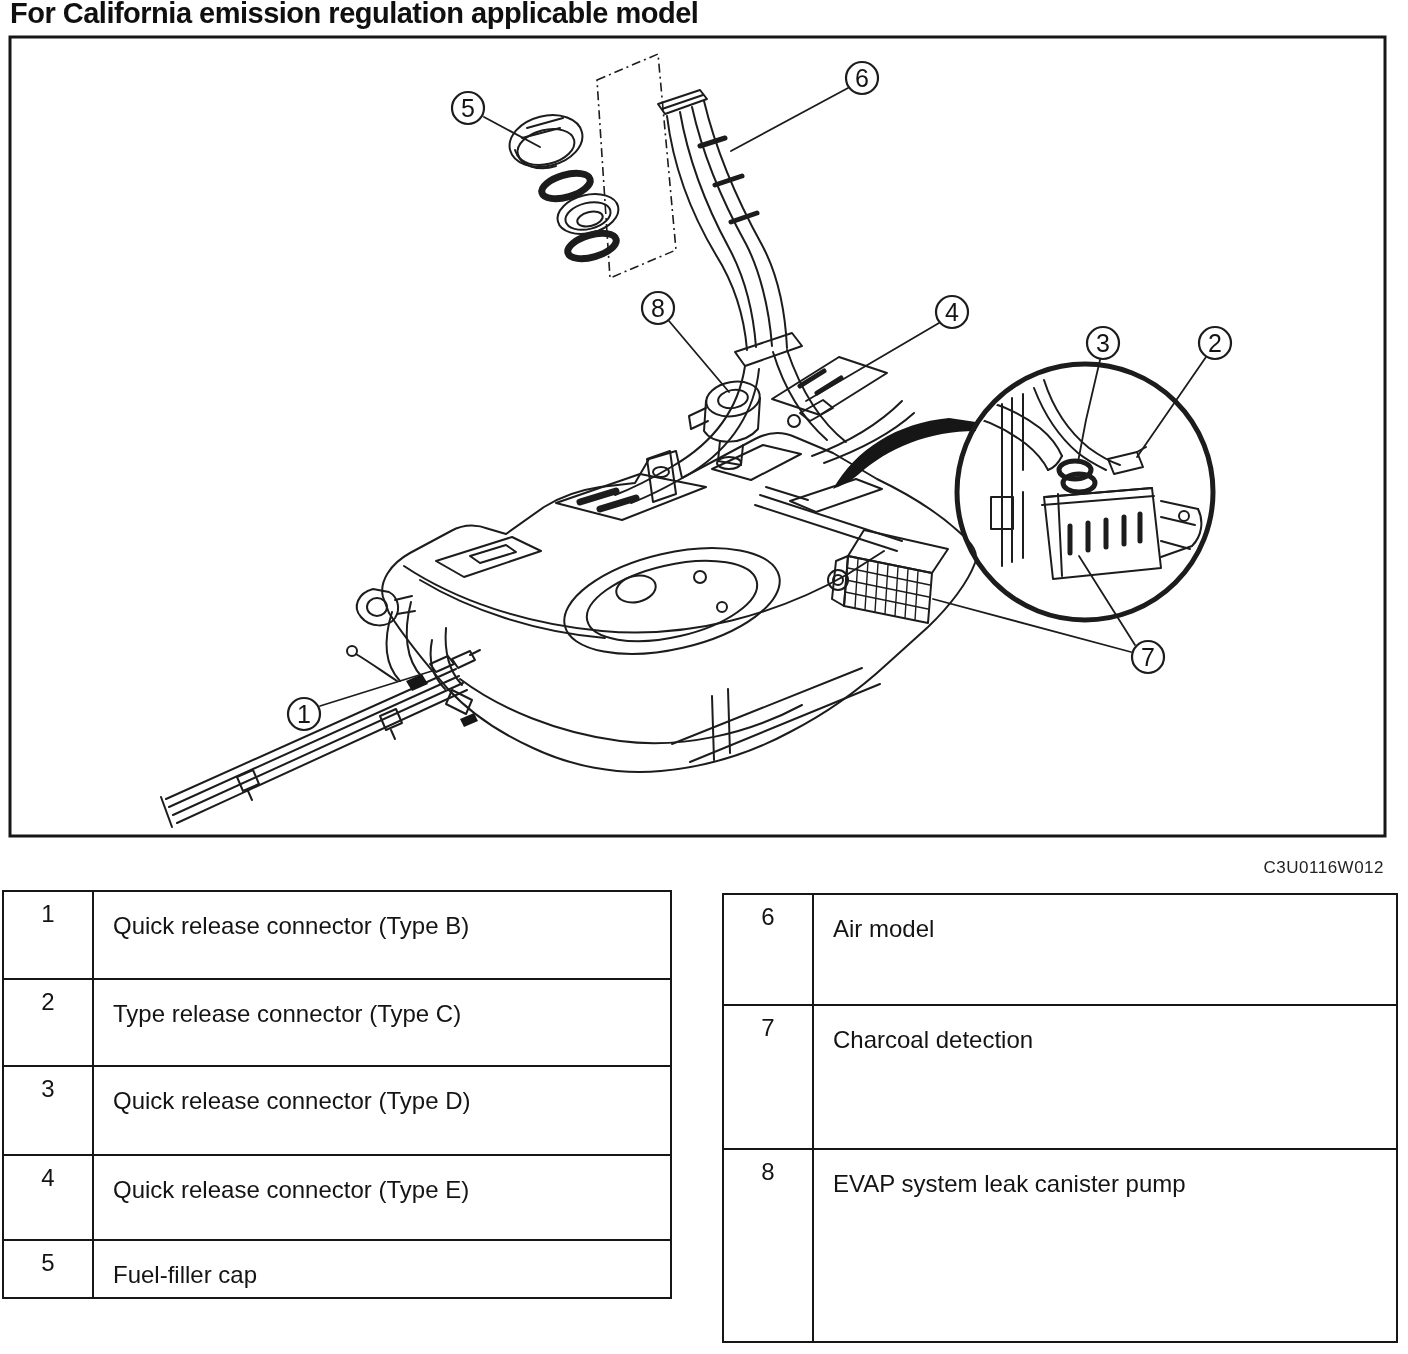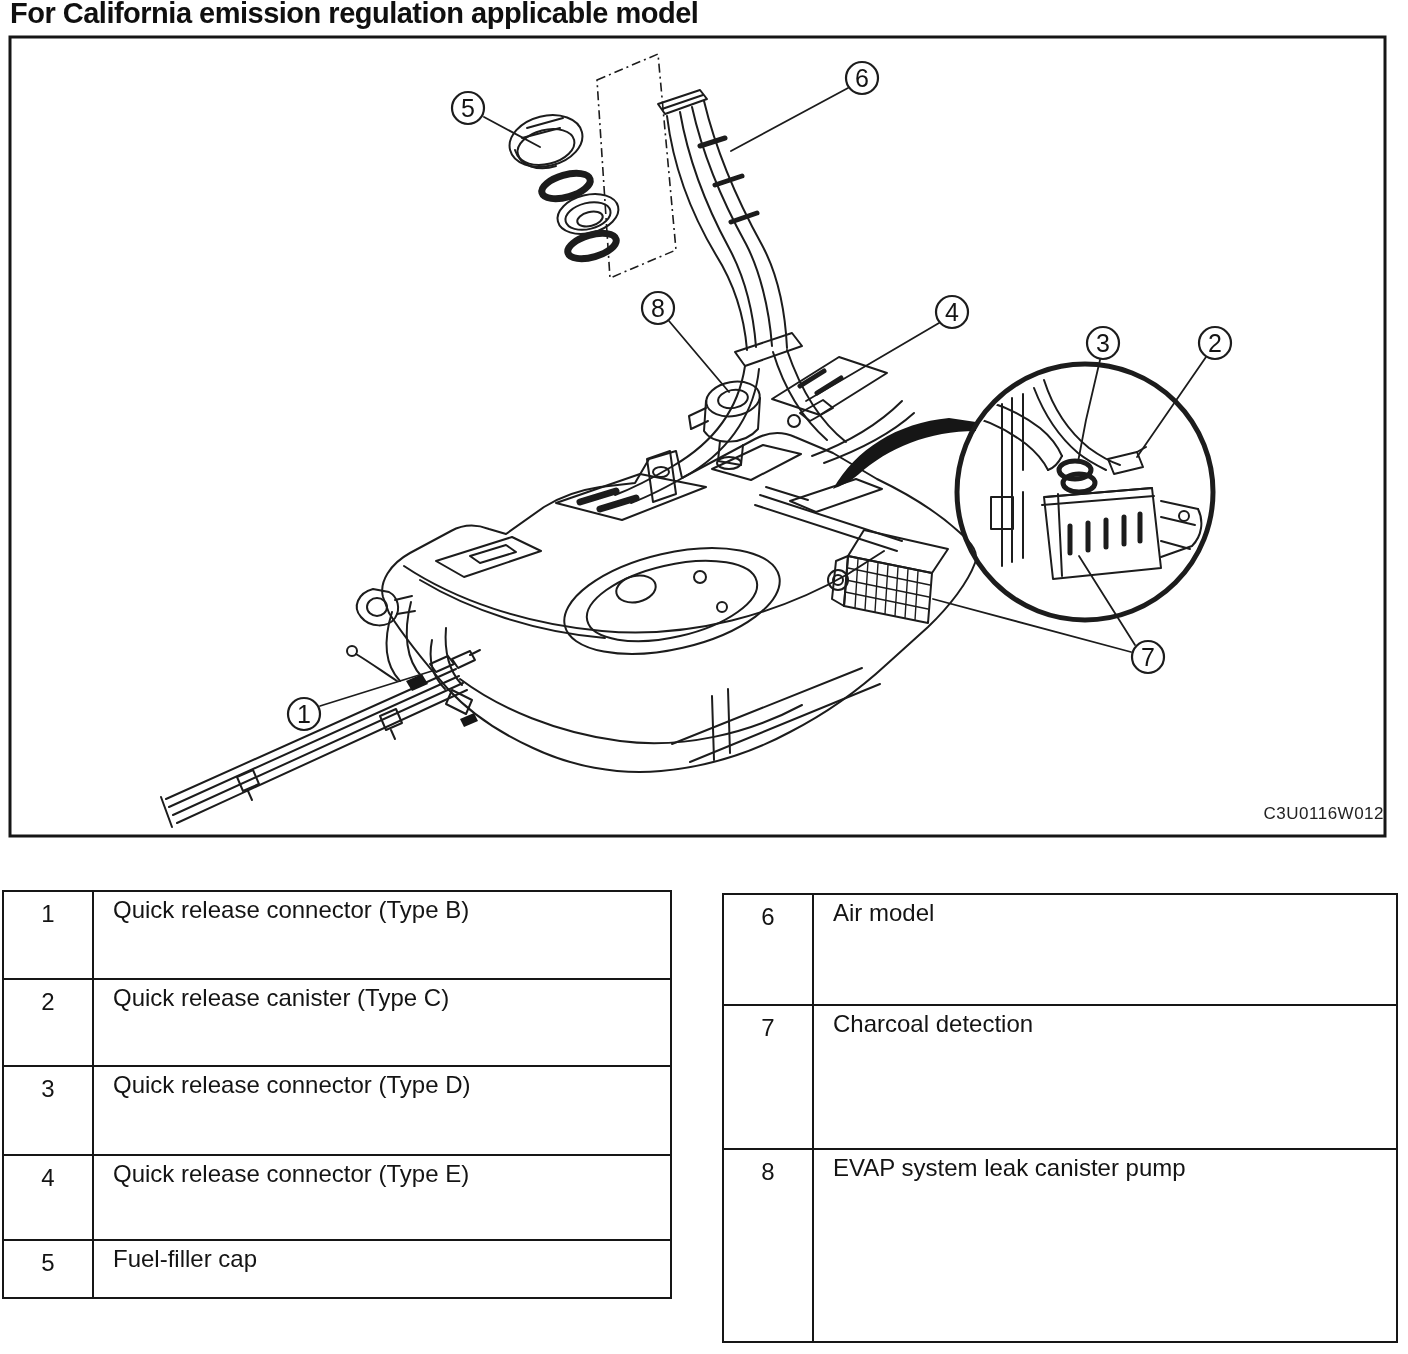--- a/index.html
+++ b/index.html
@@ -6,42 +6,42 @@
   body{
     width:1408px;height:1354px;position:relative;background:#fff;
     font-family:"Liberation Sans",sans-serif;color:#141414;overflow:hidden;
   }
   .page-title{
     position:absolute;left:10px;top:-3px;font-size:29px;font-weight:700;
     letter-spacing:-0.5px;color:#101010;
   }
   .diagram-svg{position:absolute;left:0;top:0;}
   .figure-code{
-    position:absolute;left:10px;top:804px;width:1374px;text-align:right;
+    position:absolute;left:10px;top:858px;width:1374px;text-align:right;
     font-size:17px;letter-spacing:0.5px;color:#222;
   }
   svg .ln{fill:none;stroke:#1c1c1c;stroke-width:2;stroke-linecap:round;stroke-linejoin:round;}
   svg .thick{stroke-width:7;}
   svg .mid{stroke-width:5;}
   svg .thin{stroke-width:1.4;}
   svg .leader{stroke-width:1.8;}
   svg .frame{fill:none;stroke:#161616;stroke-width:3;}
   svg .dash{fill:none;stroke:#1c1c1c;stroke-width:1.6;stroke-dasharray:9 4 2 4;}
   svg .callout circle{fill:#fff;stroke:#1c1c1c;stroke-width:2.2;}
   svg .callout text{
     font-family:"Liberation Sans",sans-serif;font-size:25px;fill:#141414;
     text-anchor:middle;
   }
   svg .solid{fill:#161616;stroke:none;}
   .legend-table{
     position:absolute;border-collapse:collapse;table-layout:fixed;background:#fff;
   }
   .legend-table td{
     border:2.5px solid #161616;vertical-align:top;font-size:24px;color:#141414;
-    padding:4px 6px 0 19px;line-height:1.15;
+    padding:20px 6px 0 19px;line-height:1.15;
   }
   .legend-table td.num{text-align:center;padding:8px 2px 0 2px;}
   .lt-left{left:2px;top:890px;width:670px;}
   .lt-right{left:722px;top:893px;width:676px;}
 </style>
 </head>
 <body>
 
 <div class="page-title">For California emission regulation applicable model</div>
 
@@ -274,21 +274,21 @@
 <div class="figure-code">C3U0116W012</div>
 
 <table class="legend-table lt-left">
   <tbody>
     <tr style="height:88px;">
       <td class="num" style="width:84px;">1</td>
       <td>Quick release connector (Type B)</td>
     </tr>
     <tr style="height:87px;">
       <td class="num">2</td>
-      <td>Quick release canister (Type C)</td>
+      <td>Type release connector (Type C)</td>
     </tr>
     <tr style="height:89px;">
       <td class="num">3</td>
       <td>Quick release connector (Type D)</td>
     </tr>
     <tr style="height:85px;">
       <td class="num">4</td>
       <td>Quick release connector (Type E)</td>
     </tr>
     <tr style="height:58px;">

